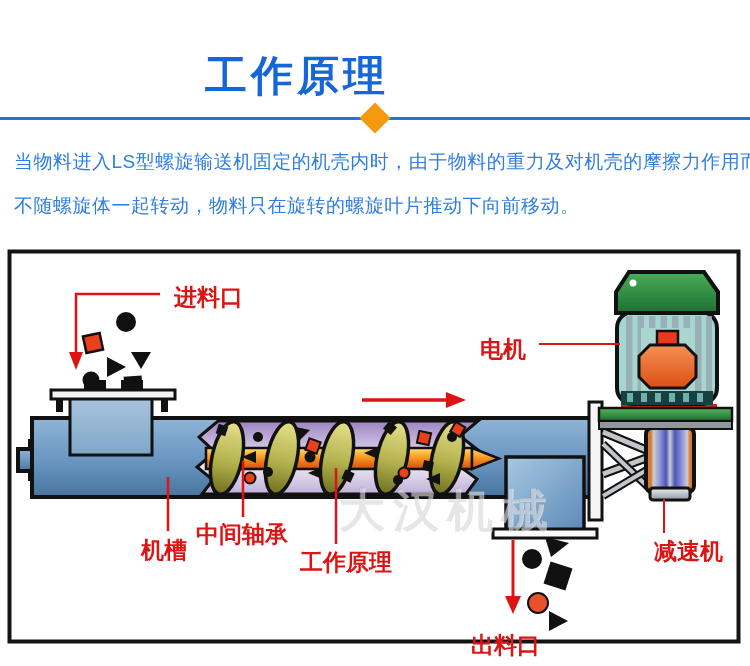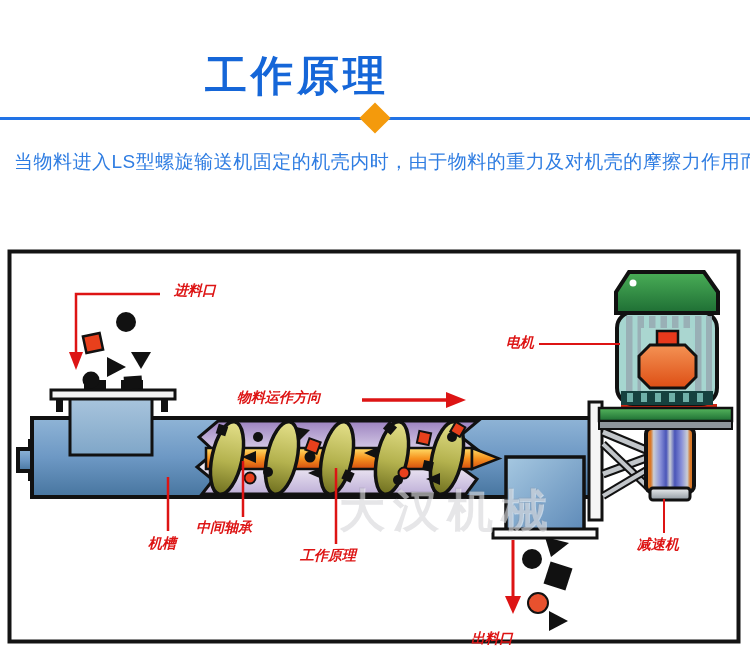--- a/index.html
+++ b/index.html
@@ -16,33 +16,34 @@
   .page-title{position:absolute;top:48px;left:0;width:594px;text-align:center;
     font-size:42px;font-weight:bold;color:var(--title-blue);letter-spacing:4px;}
   .divider{position:absolute;top:117px;left:0;width:750px;height:3px;background:var(--line-blue);}
   .diamond{position:absolute;top:107px;left:364px;width:22px;height:22px;
     background:var(--diamond-orange);transform:rotate(45deg);}
   .intro-line{position:absolute;left:14px;width:732px;font-size:19px;
     color:var(--intro-blue);letter-spacing:0.5px;white-space:nowrap;}
   .intro-line.l1{top:149px;}
   .intro-line.l2{top:193px;}
   .diagram-svg{position:absolute;left:0;top:0;width:750px;height:666px;}
-  .dlabel{position:absolute;color:var(--label-red);font-weight:bold;font-size:14px;
-    white-space:nowrap;z-index:5;font-style:italic;}
+  .dlabel{position:absolute;color:var(--label-red);font-weight:bold;font-size:23px;
+    white-space:nowrap;z-index:5;}
 </style>
 </head>
 <body>
 
 <div class="stage">
 
   <div class="page-title">工作原理</div>
   <div class="divider"></div>
   <div class="diamond"></div>
 
   <div class="intro-line l1">当物料进入LS型螺旋输送机固定的机壳内时，由于物料的重力及对机壳的摩擦力作用而</div>
+  <div class="intro-line l2">不随螺旋体一起转动，物料只在旋转的螺旋叶片推动下向前移动。</div>
 
   <svg class="diagram-svg" viewBox="0 0 750 666">
     <defs>
       <linearGradient id="tubeGrad" x1="0" y1="0" x2="0" y2="1">
         <stop offset="0" stop-color="#8fb4d6"></stop>
           <stop offset="0.5" stop-color="#6d98c4"></stop>
           <stop offset="1" stop-color="#47759f"></stop>
       </linearGradient>
       <linearGradient id="funnelGrad" x1="0" y1="0" x2="0" y2="1">
         <stop offset="0" stop-color="#a9c5dd"></stop>
@@ -246,21 +247,20 @@
       <line x1="168" y1="477" x2="168" y2="531" stroke-width="2.5"></line>
       <line x1="243" y1="461" x2="243" y2="517" stroke-width="2.5"></line>
       <line x1="336" y1="468" x2="336" y2="544" stroke-width="2.5"></line>
       <line x1="664" y1="499" x2="664" y2="533" stroke-width="2"></line>
       <line x1="513" y1="540" x2="513" y2="598" stroke-width="3"></line>
       <polygon points="505,596 521,596 513,614" fill="#dd1414" stroke="none"></polygon>
     </g>
   </svg>
 
   <div class="dlabel" style="left:174px;top:282px;">进料口</div>
-  <div class="dlabel" style="left:237px;top:389px;">物料运作方向</div>
-  <div class="dlabel" style="left:506px;top:334px;">电机</div>
-  <div class="dlabel" style="left:148px;top:535px;">机槽</div>
+  <div class="dlabel" style="left:480px;top:334px;">电机</div>
+  <div class="dlabel" style="left:141px;top:535px;">机槽</div>
   <div class="dlabel" style="left:196px;top:519px;">中间轴承</div>
   <div class="dlabel" style="left:300px;top:547px;">工作原理</div>
-  <div class="dlabel" style="left:637px;top:536px;">减速机</div>
+  <div class="dlabel" style="left:654px;top:536px;">减速机</div>
   <div class="dlabel" style="left:471px;top:630px;">出料口</div>
 
 </div>
 
 </body></html>

